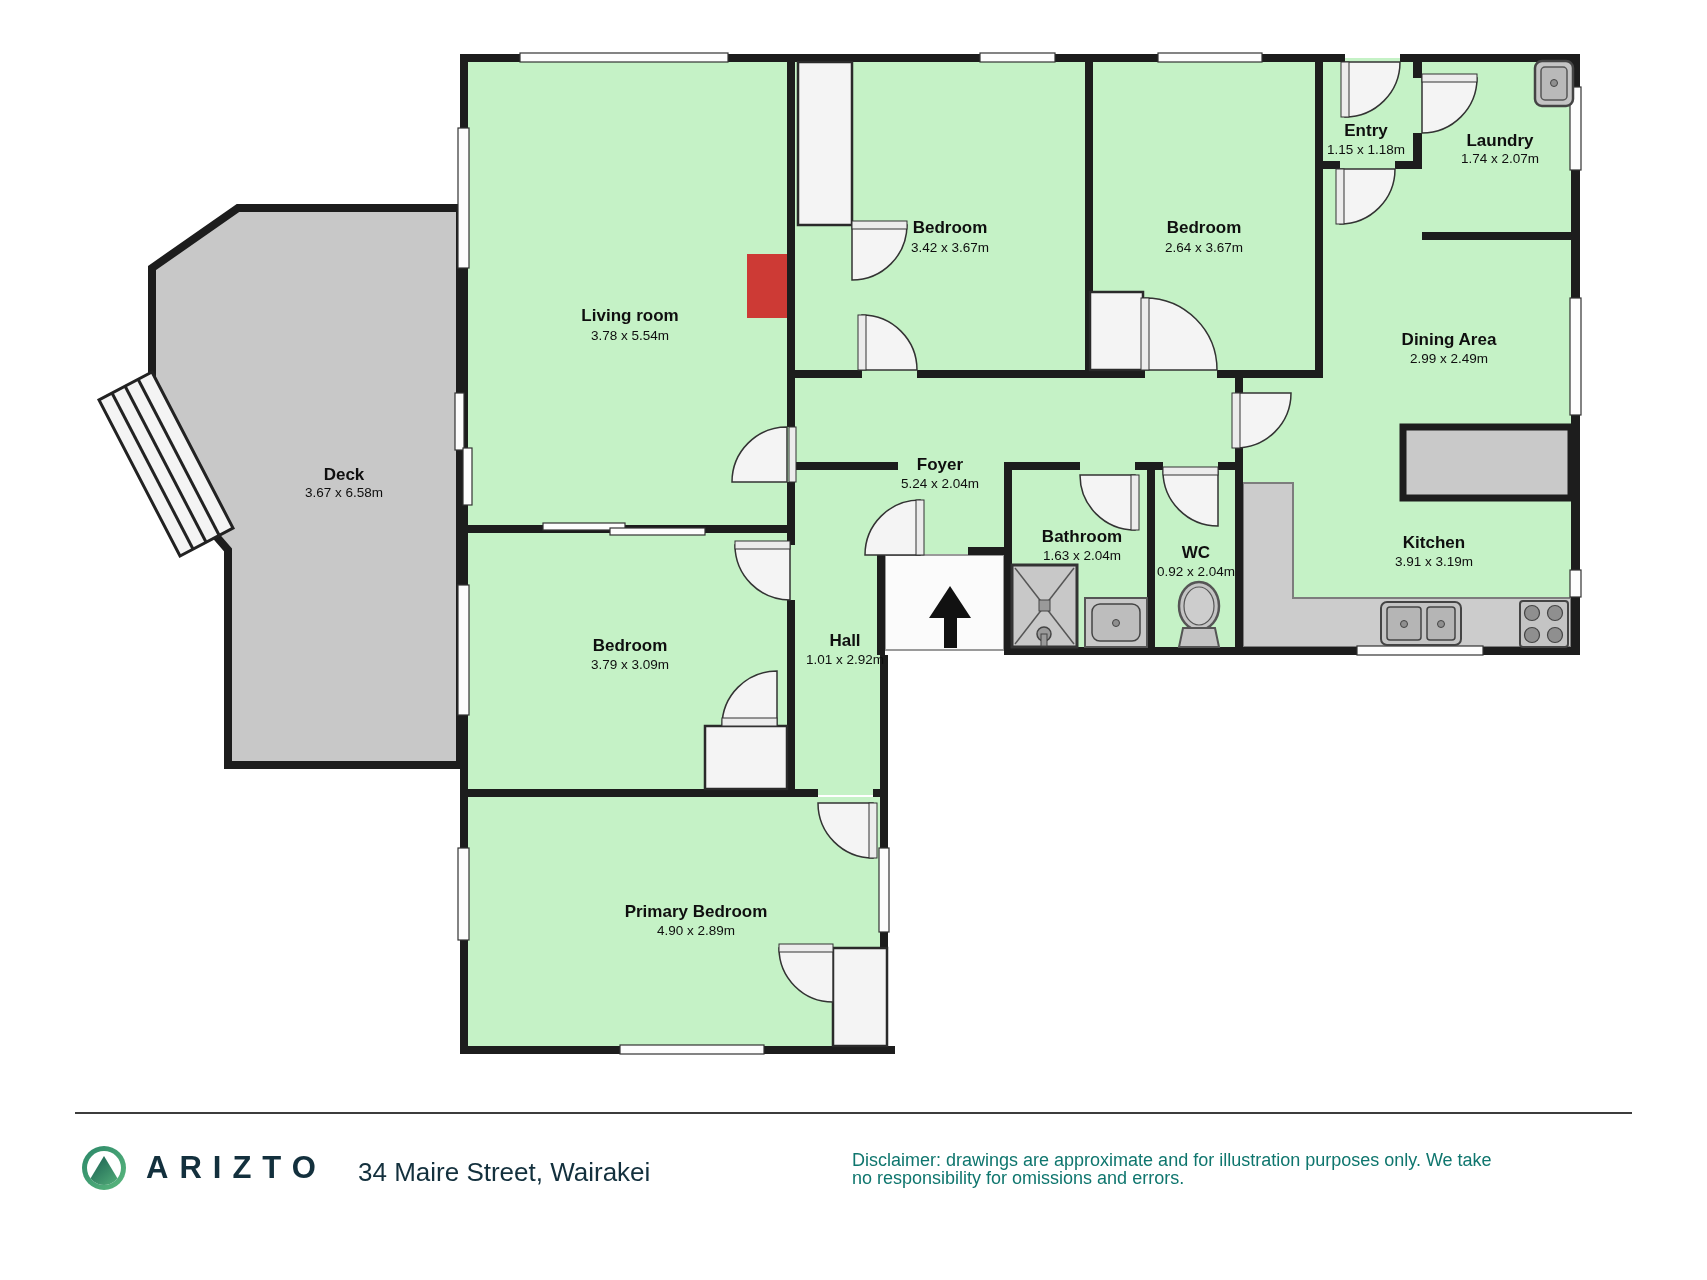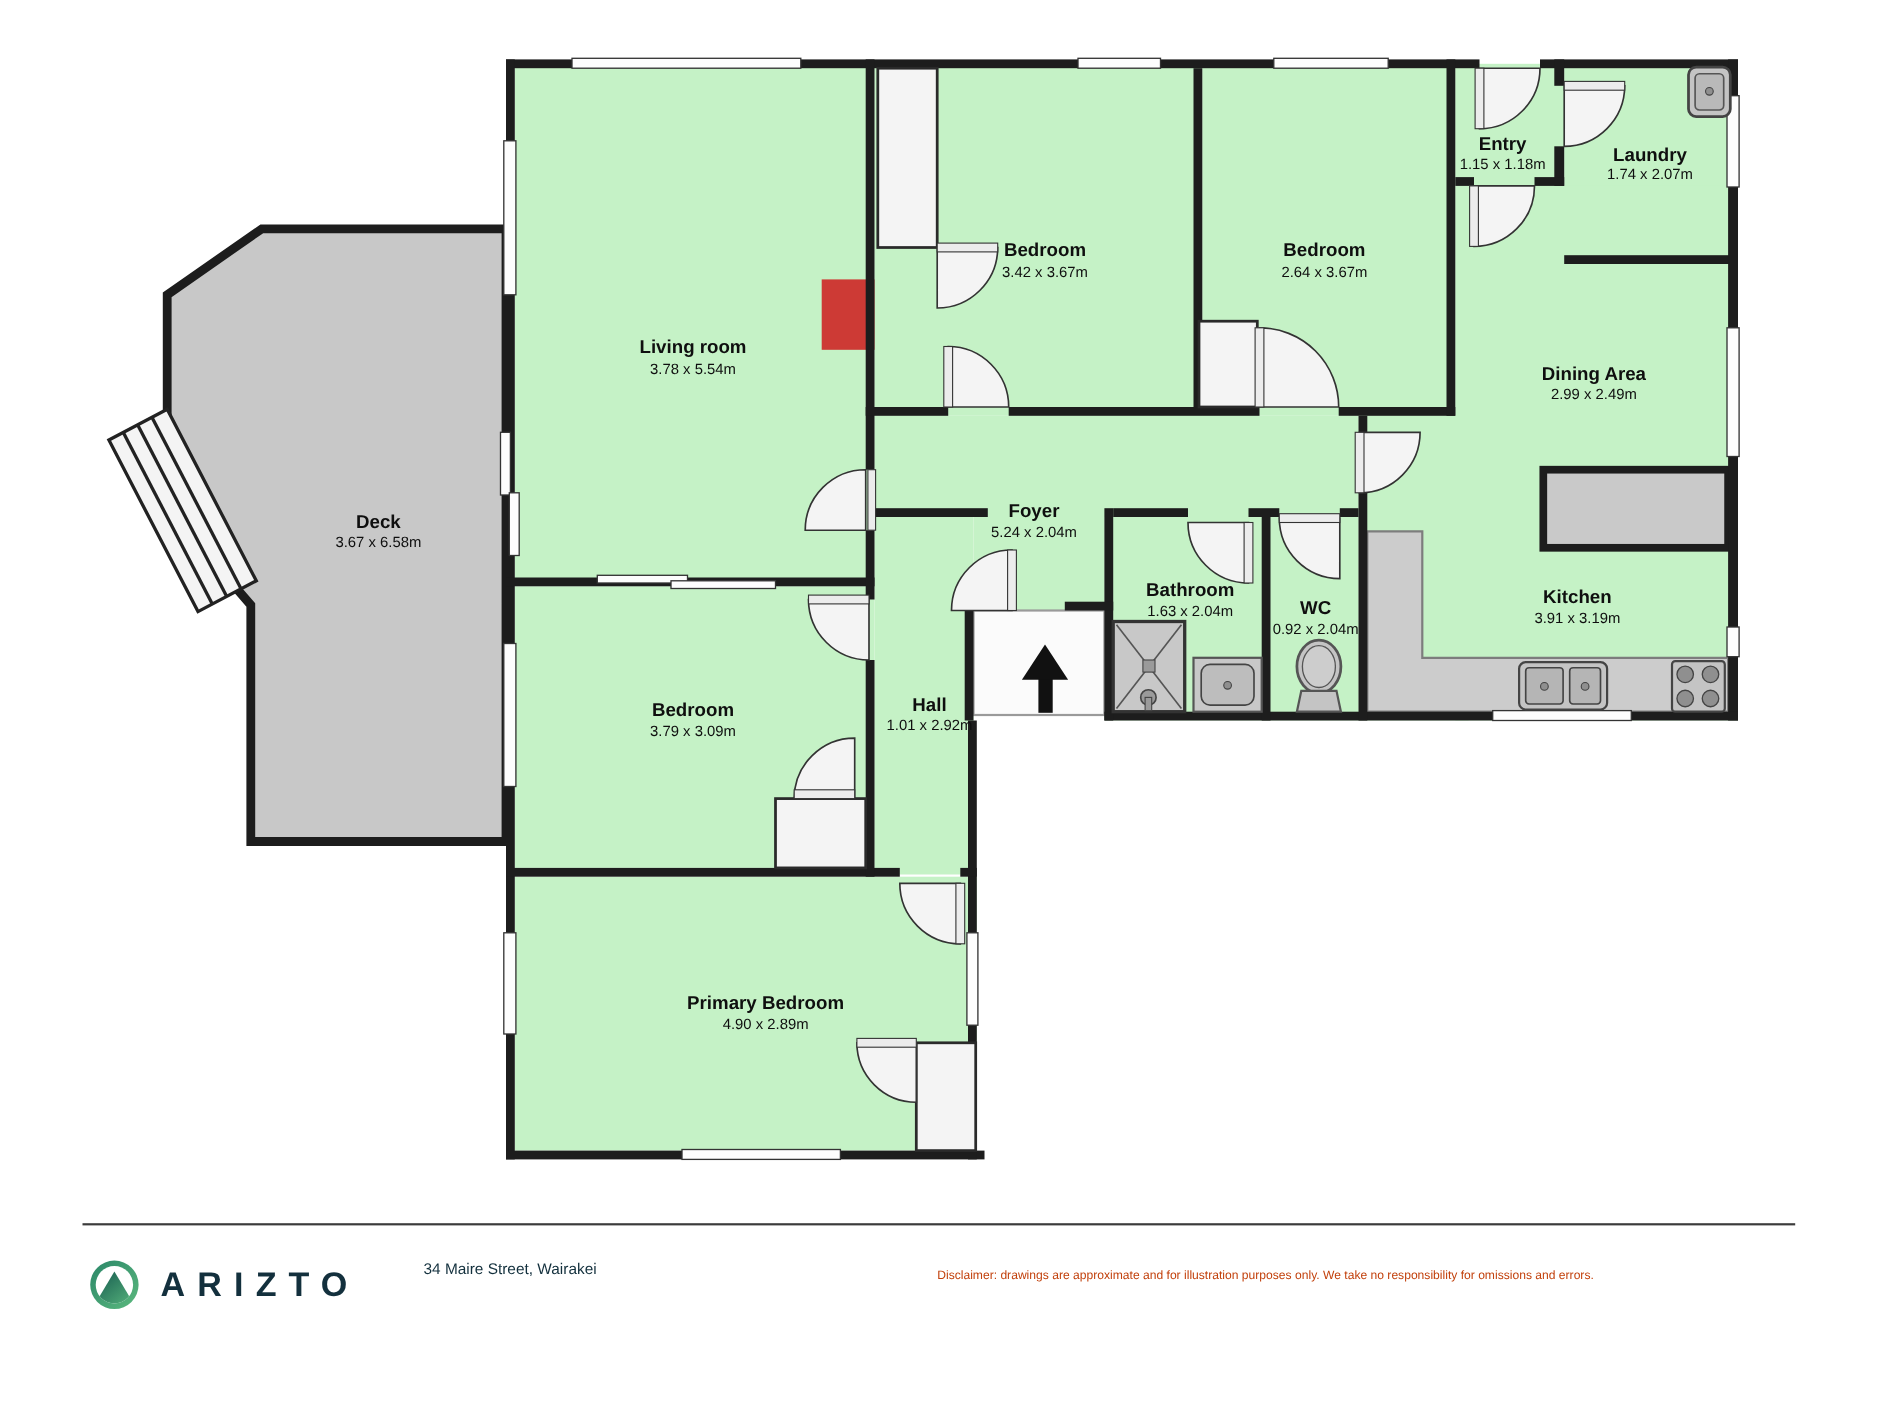--- a/index.html
+++ b/index.html
@@ -5,22 +5,22 @@
   html,body{margin:0;padding:0;background:#ffffff;}
   .screen{position:relative;width:1707px;height:1280px;background:#ffffff;overflow:hidden;
           font-family:"Liberation Sans", sans-serif;}
   svg text{fill:#0f0f0f;}
   .room-name{font-size:17px;font-weight:700;text-anchor:middle;}
   .room-dims{font-size:13.5px;font-weight:400;text-anchor:middle;}
   .footer-line{position:absolute;left:75px;top:1112px;width:1557px;height:2px;background:#3c3c3c;}
   .footer{position:absolute;left:0;top:1130px;width:1574px;height:120px;}
   .logo{position:absolute;left:80px;top:14px;width:48px;height:48px;}
   .brand{position:absolute;left:146px;top:20px;font-size:31px;font-weight:700;letter-spacing:11px;color:#13303d;}
-  .address{position:absolute;left:358px;top:15px;font-size:14px;font-weight:400;color:#13303d;margin-left:27px;}
-  .disclaimer{position:absolute;left:852px;top:22px;width:650px;font-size:11px;line-height:17.5px;color:#c2410c;}
+  .address{position:absolute;left:358px;top:27px;font-size:26px;font-weight:400;color:#13303d;}
+  .disclaimer{position:absolute;left:852px;top:22px;width:650px;font-size:18px;line-height:17.5px;color:#0f766e;}
 </style>
 </head>
 <body>
 
 <div class="screen">
 
 <svg width="1707" height="1120" viewBox="0 0 1707 1120">
 
   <g fill="#c5f2c6">
     <rect x="468" y="58" width="327" height="471"></rect>

